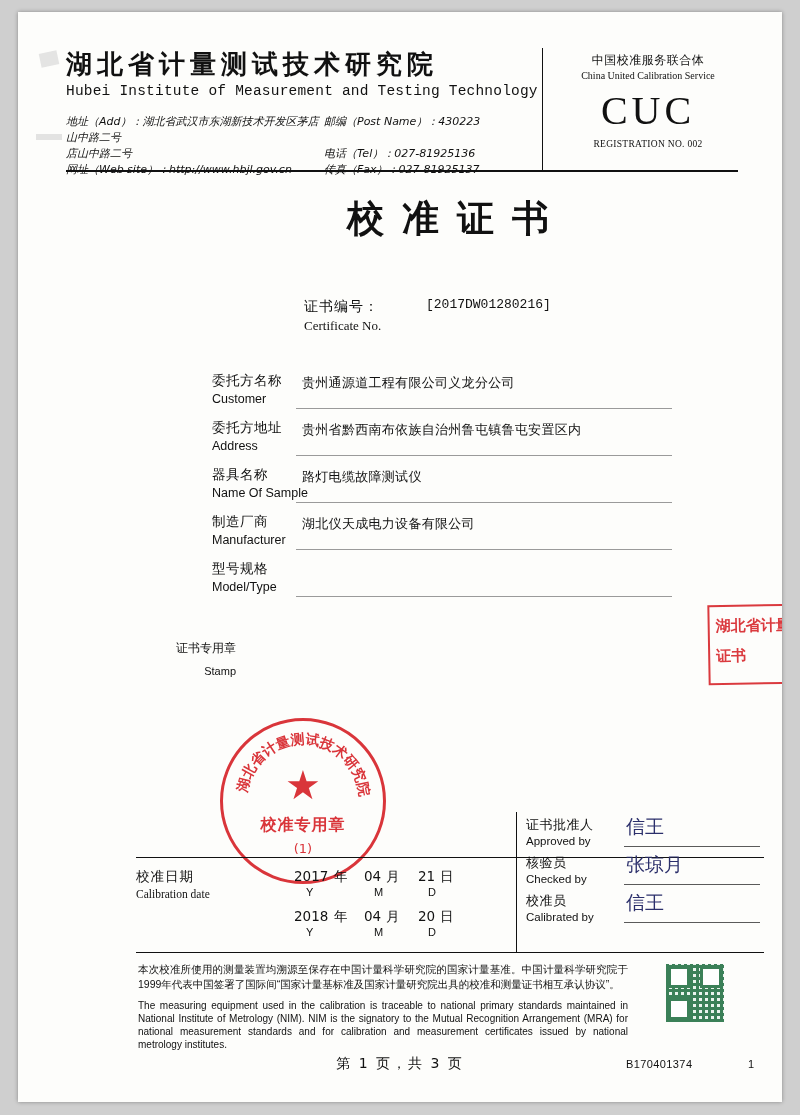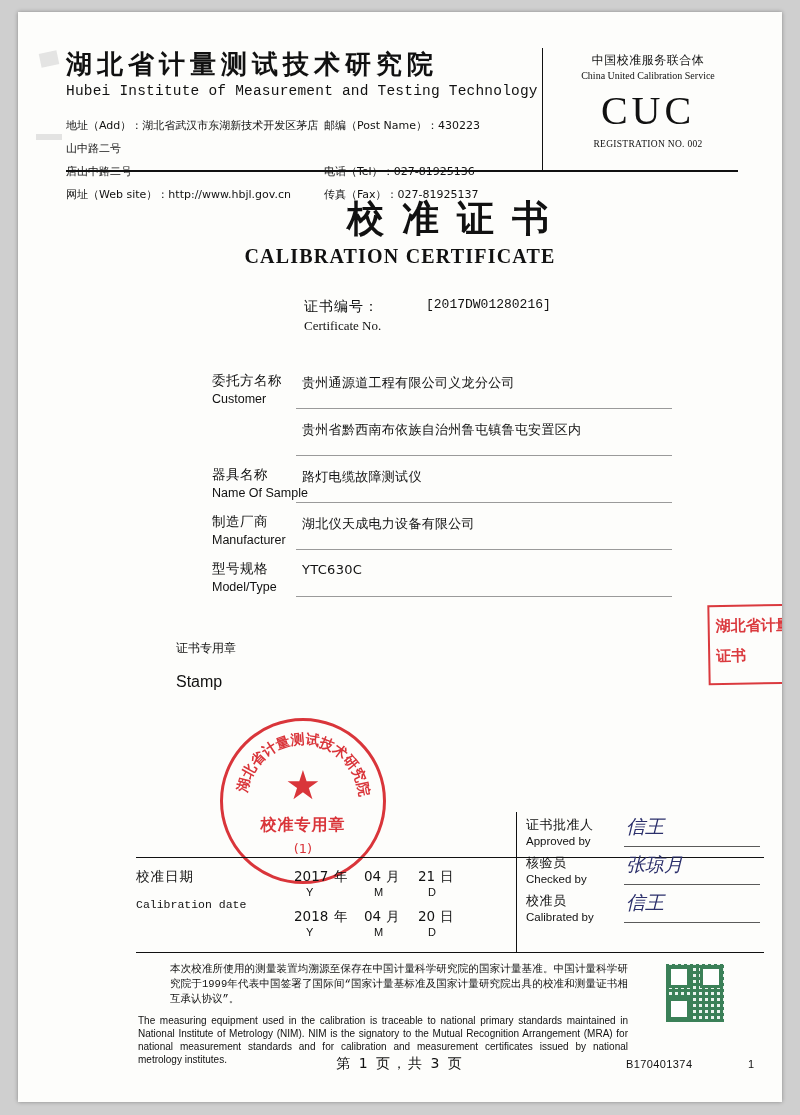--- a/index.html
+++ b/index.html
@@ -29,21 +29,21 @@
     font-family:Liberation Mono, monospace;
     font-size:14.5px;color:#111;margin-top:4px;letter-spacing:.2px;
   }
   .hdr-rule{
     position:absolute;left:48px;top:158px;width:672px;height:0;
     border-top:2px solid #111;
   }
   .addr{
     position:absolute;left:48px;top:102px;width:470px;
     font-family:"DejaVu Sans",sans-serif;
-    font-size:11px;color:#111;line-height:23px;
+    font-size:11px;color:#111;line-height:16px;font-style:italic;
   }
   .addr .row{display:flex;}
   .addr .c1{width:258px;}
   .addr .c2{width:210px;}
 
   
   .cuc{position:absolute;left:540px;top:40px;width:180px;text-align:center;}
   .cuc .cn{font-family:"DejaVu Sans",sans-serif;font-size:12px;color:#111;letter-spacing:.5px;}
   .cuc .en{font-family:"Liberation Serif",serif;font-size:10px;color:#111;margin-top:1px;}
   .cuc .logo{
@@ -98,21 +98,21 @@
     font-family:"DejaVu Sans",sans-serif;font-size:13px;color:#111;letter-spacing:.3px;
   }
   .frow .uline{
     position:absolute;left:120px;top:38px;width:376px;height:0;
     border-bottom:1px solid #9a9a9a;
   }
 
   
   .stamplab{position:absolute;left:158px;top:628px;}
   .stamplab .cn{font-family:"DejaVu Sans",sans-serif;font-size:12px;color:#111;}
-  .stamplab .en{font-family:"Liberation Sans",sans-serif;font-size:16px;color:#111;margin-top:16px;}
+  .stamplab .en{font-family:"Liberation Sans",sans-serif;font-size:11px;color:#111;margin-top:8px;text-align:right;}
 
   
   .seal{
     position:absolute;left:202px;top:706px;width:160px;height:160px;
     border:3px solid #d7252a;border-radius:50%;
     opacity:.92;
   }
   .seal .star{
     position:absolute;left:50%;top:44px;transform:translateX(-50%);
     color:#d7252a;font-size:40px;line-height:40px;
@@ -144,47 +144,46 @@
 
   
   .sigs{position:absolute;left:508px;top:804px;width:240px;}
   .sigrow{position:relative;height:38px;}
   .sigrow .lab{position:absolute;left:0;top:0;width:96px;}
   .sigrow .lab .cn{font-family:"DejaVu Sans",sans-serif;font-size:13px;color:#111;display:block;letter-spacing:.5px;}
   .sigrow .lab .en{font-family:"Liberation Sans",sans-serif;font-size:11.5px;color:#111;display:block;margin-top:1px;}
   .sigrow .sig{
     position:absolute;left:100px;top:-2px;width:130px;
     font-family:"DejaVu Serif",serif;font-size:19px;color:#2b2f6b;
-    font-style:italic;
   }
   .sigrow .uline{position:absolute;left:98px;top:30px;width:136px;border-bottom:1px solid #5a5a5a;}
 
   
   .dates{position:absolute;left:118px;top:856px;width:390px;}
   .drow{position:relative;height:40px;}
   .drow .lab{position:absolute;left:0;top:0;width:150px;}
   .drow .lab .cn{font-family:"DejaVu Sans",sans-serif;font-size:13.5px;color:#111;display:block;letter-spacing:1px;}
-  .drow .lab .en{font-family:Liberation Mono, monospace;font-size:11.5px;color:#111;display:block;margin-top:12px;}
+  .drow .lab .en{font-family:Liberation Serif, serif;font-size:11.5px;color:#111;display:block;margin-top:2px;}
   .drow .dv{position:absolute;top:0;font-family:"DejaVu Sans",sans-serif;font-size:13.5px;color:#111;}
   .drow .du{position:absolute;top:18px;font-family:"Liberation Sans",sans-serif;font-size:11px;color:#111;}
   .d-y{left:158px;} .d-yu{left:170px;}
   .d-ycn{left:198px;}
   .d-m{left:228px;} .d-mu{left:238px;}
   .d-mcn{left:250px;}
   .d-d{left:282px;} .d-du{left:292px;}
   .d-dcn{left:304px;}
 
   .rules{position:absolute;left:118px;top:845px;width:628px;border-top:1px solid #111;}
   .rules2{position:absolute;left:118px;top:940px;width:628px;border-top:1px solid #111;}
   .vsep{position:absolute;left:498px;top:800px;height:140px;border-left:1px solid #111;}
 
   
   .note{position:absolute;left:120px;top:950px;width:490px;}
   .note .cn{
-    font-family:Liberation Mono, monospace;font-size:10.5px;color:#111;line-height:15px;text-align:justify;margin-left:32px;
+    font-family:Liberation Sans, sans-serif;font-size:10.5px;color:#111;line-height:15px;text-align:justify;
   }
   .note .en{
     font-family:"Liberation Sans",sans-serif;font-size:10px;color:#111;line-height:13px;margin-top:7px;text-align:justify;
   }
   .qr{
     position:absolute;left:648px;top:952px;width:58px;height:58px;
     background:
       repeating-linear-gradient(0deg,#1a6b3c 0 3px,transparent 3px 6px),
       repeating-linear-gradient(90deg,#1a6b3c 0 3px,transparent 3px 6px);
     background-color:#e9f3ec;
@@ -242,40 +241,43 @@
     <div class="cuc-sep"></div>
     <div class="cuc">
       <div class="cn">中国校准服务联合体</div>
       <div class="en">China United Calibration Service</div>
       <div class="logo">CUC</div>
       <div class="reg">REGISTRATION NO. 002</div>
     </div>
     <div class="hdr-rule"></div>
 
     <div class="title-cn">校准证书</div>
-    <div class="title-en">CALIBRATION CERTIFICATE</div>
 
     <div class="certno">
       <div class="lab-cn">证书编号：</div>
       <div class="lab-en">Certificate No.</div>
       <div class="val">[2017DW01280216]</div>
     </div>
 
     <div class="fields">
 
       <div class="frow">
         <div class="lab">
           <span class="cn">委托方名称</span>
           <span class="en">Customer</span>
         </div>
         <div class="val">贵州通源道工程有限公司义龙分公司</div>
         <div class="uline"></div>
       </div>
 
       <div class="frow">
+        <div class="lab">
+          <span class="cn">委托方地址</span>
+          <span class="en">Address</span>
+        </div>
         <div class="val">贵州省黔西南布依族自治州鲁屯镇鲁屯安置区内</div>
         <div class="uline"></div>
       </div>
 
       <div class="frow">
         <div class="lab">
           <span class="cn">器具名称</span>
           <span class="en">Name Of Sample</span>
         </div>
         <div class="val">路灯电缆故障测试仪</div>
@@ -289,21 +291,20 @@
         </div>
         <div class="val">湖北仪天成电力设备有限公司</div>
         <div class="uline"></div>
       </div>
 
       <div class="frow">
         <div class="lab">
           <span class="cn">型号规格</span>
           <span class="en">Model/Type</span>
         </div>
-        <div class="val">YTC630C</div>
         <div class="uline"></div>
       </div>
 
 
     </div>
 
     <div class="stamplab">
       <div class="cn">证书专用章</div>
       <div class="en">Stamp</div>
     </div>

